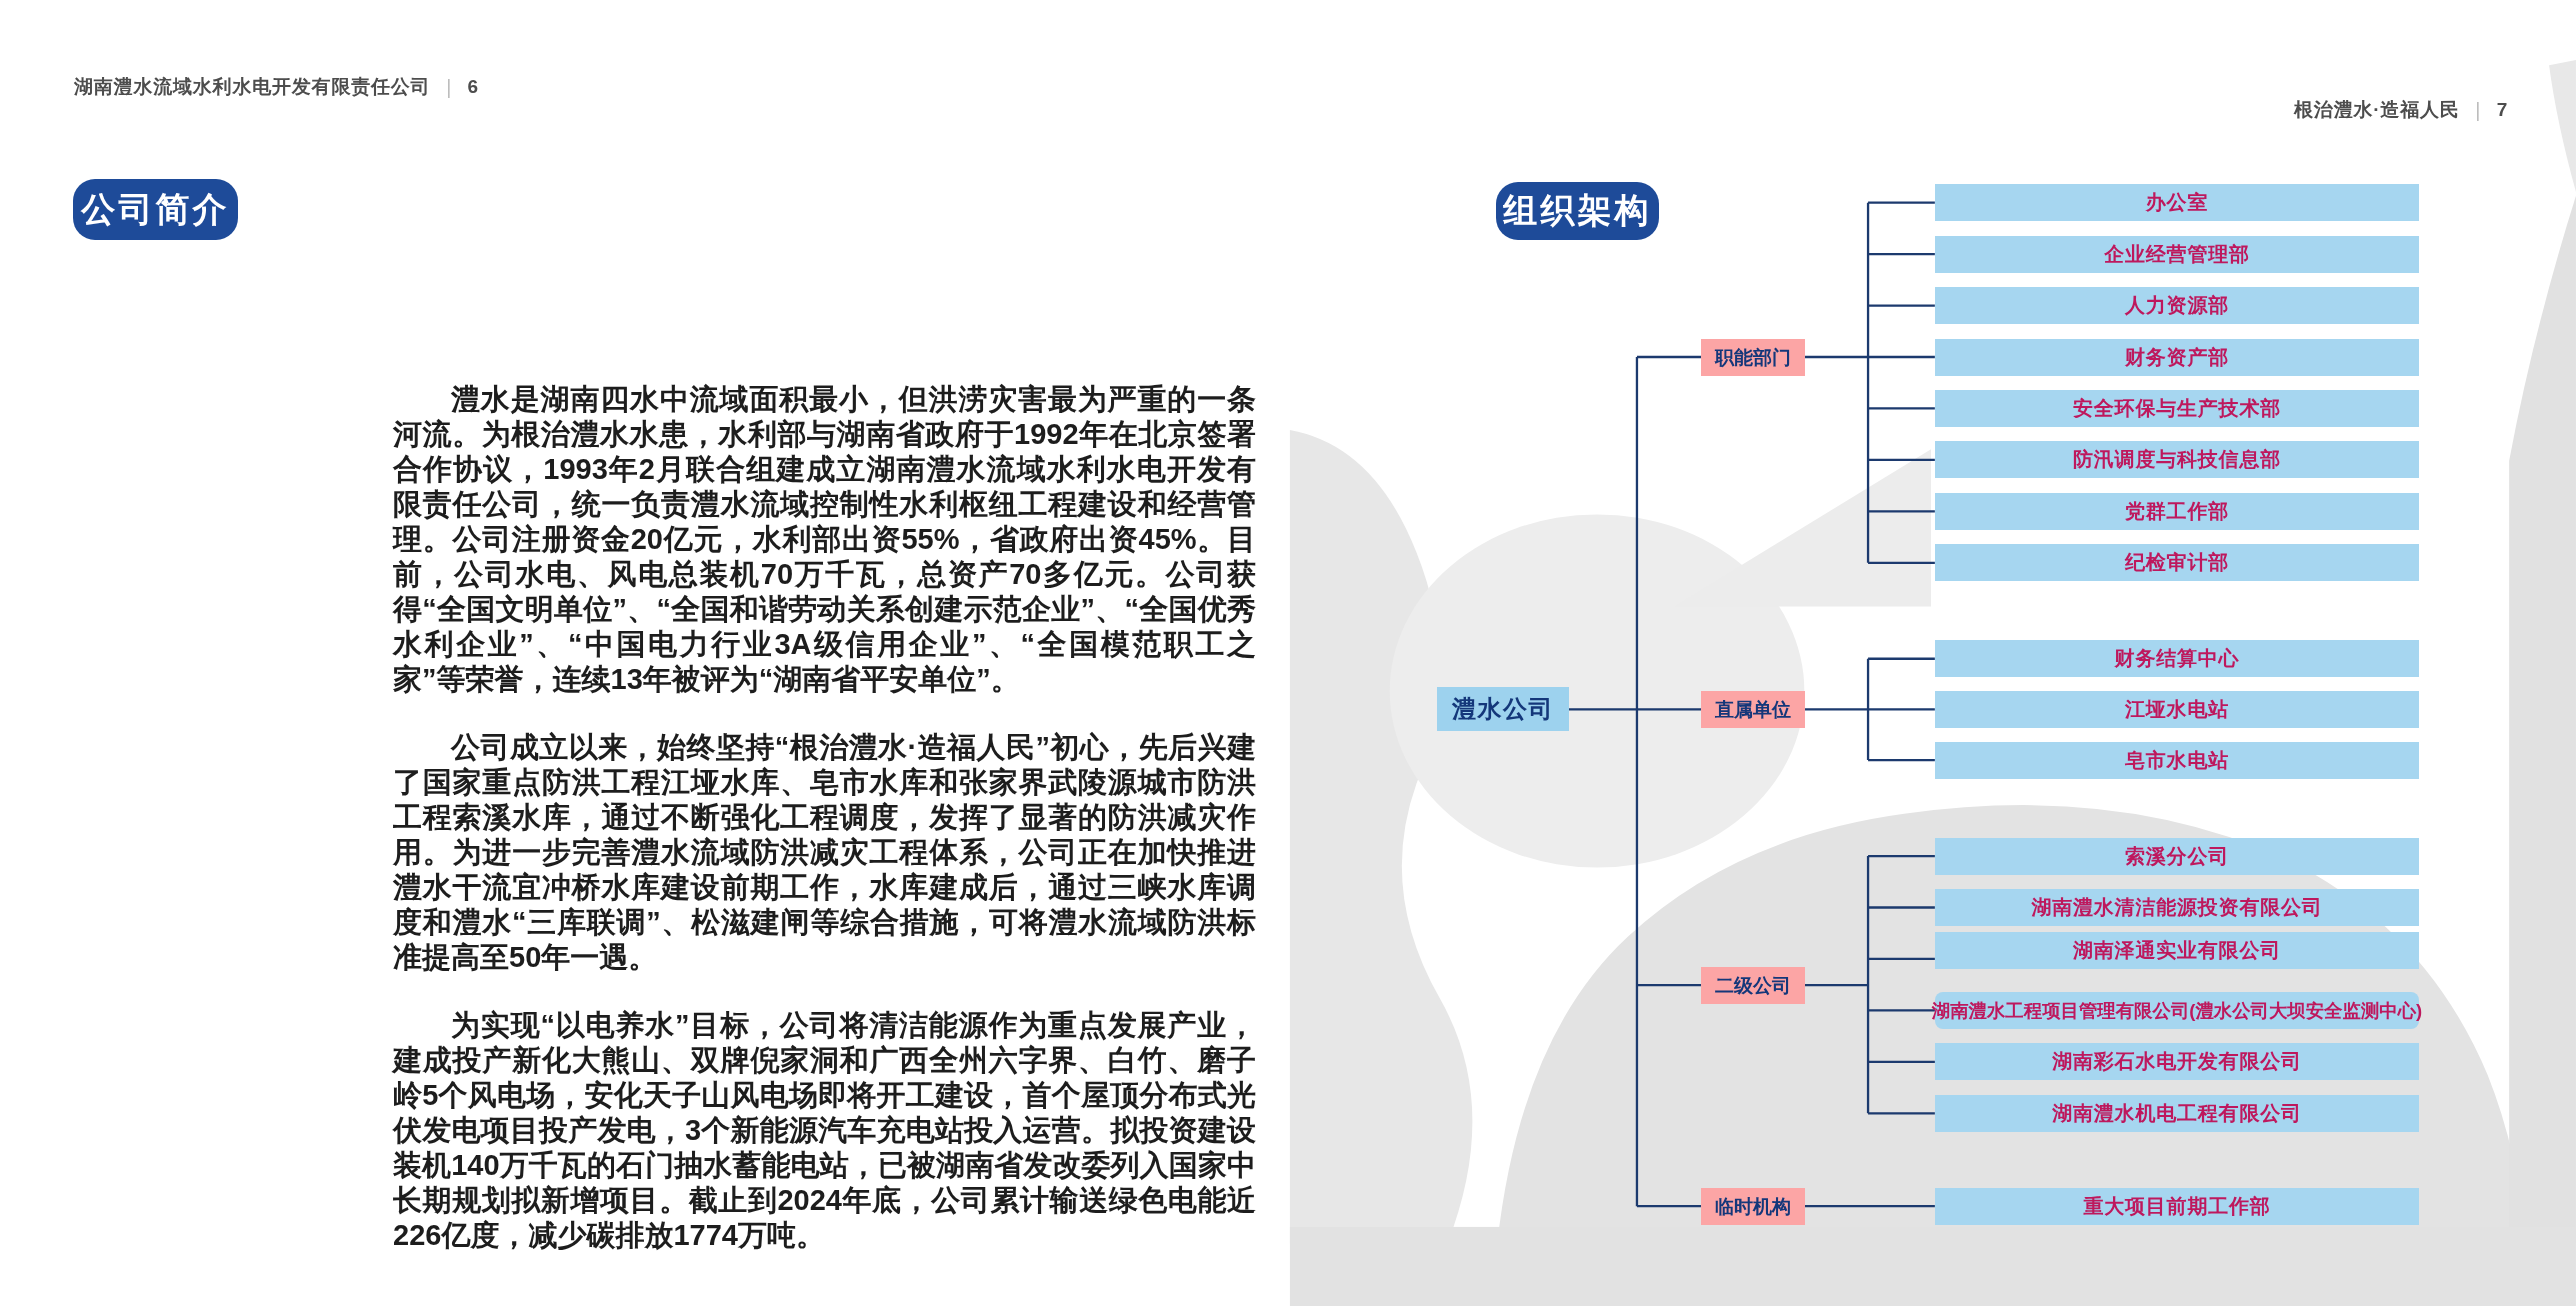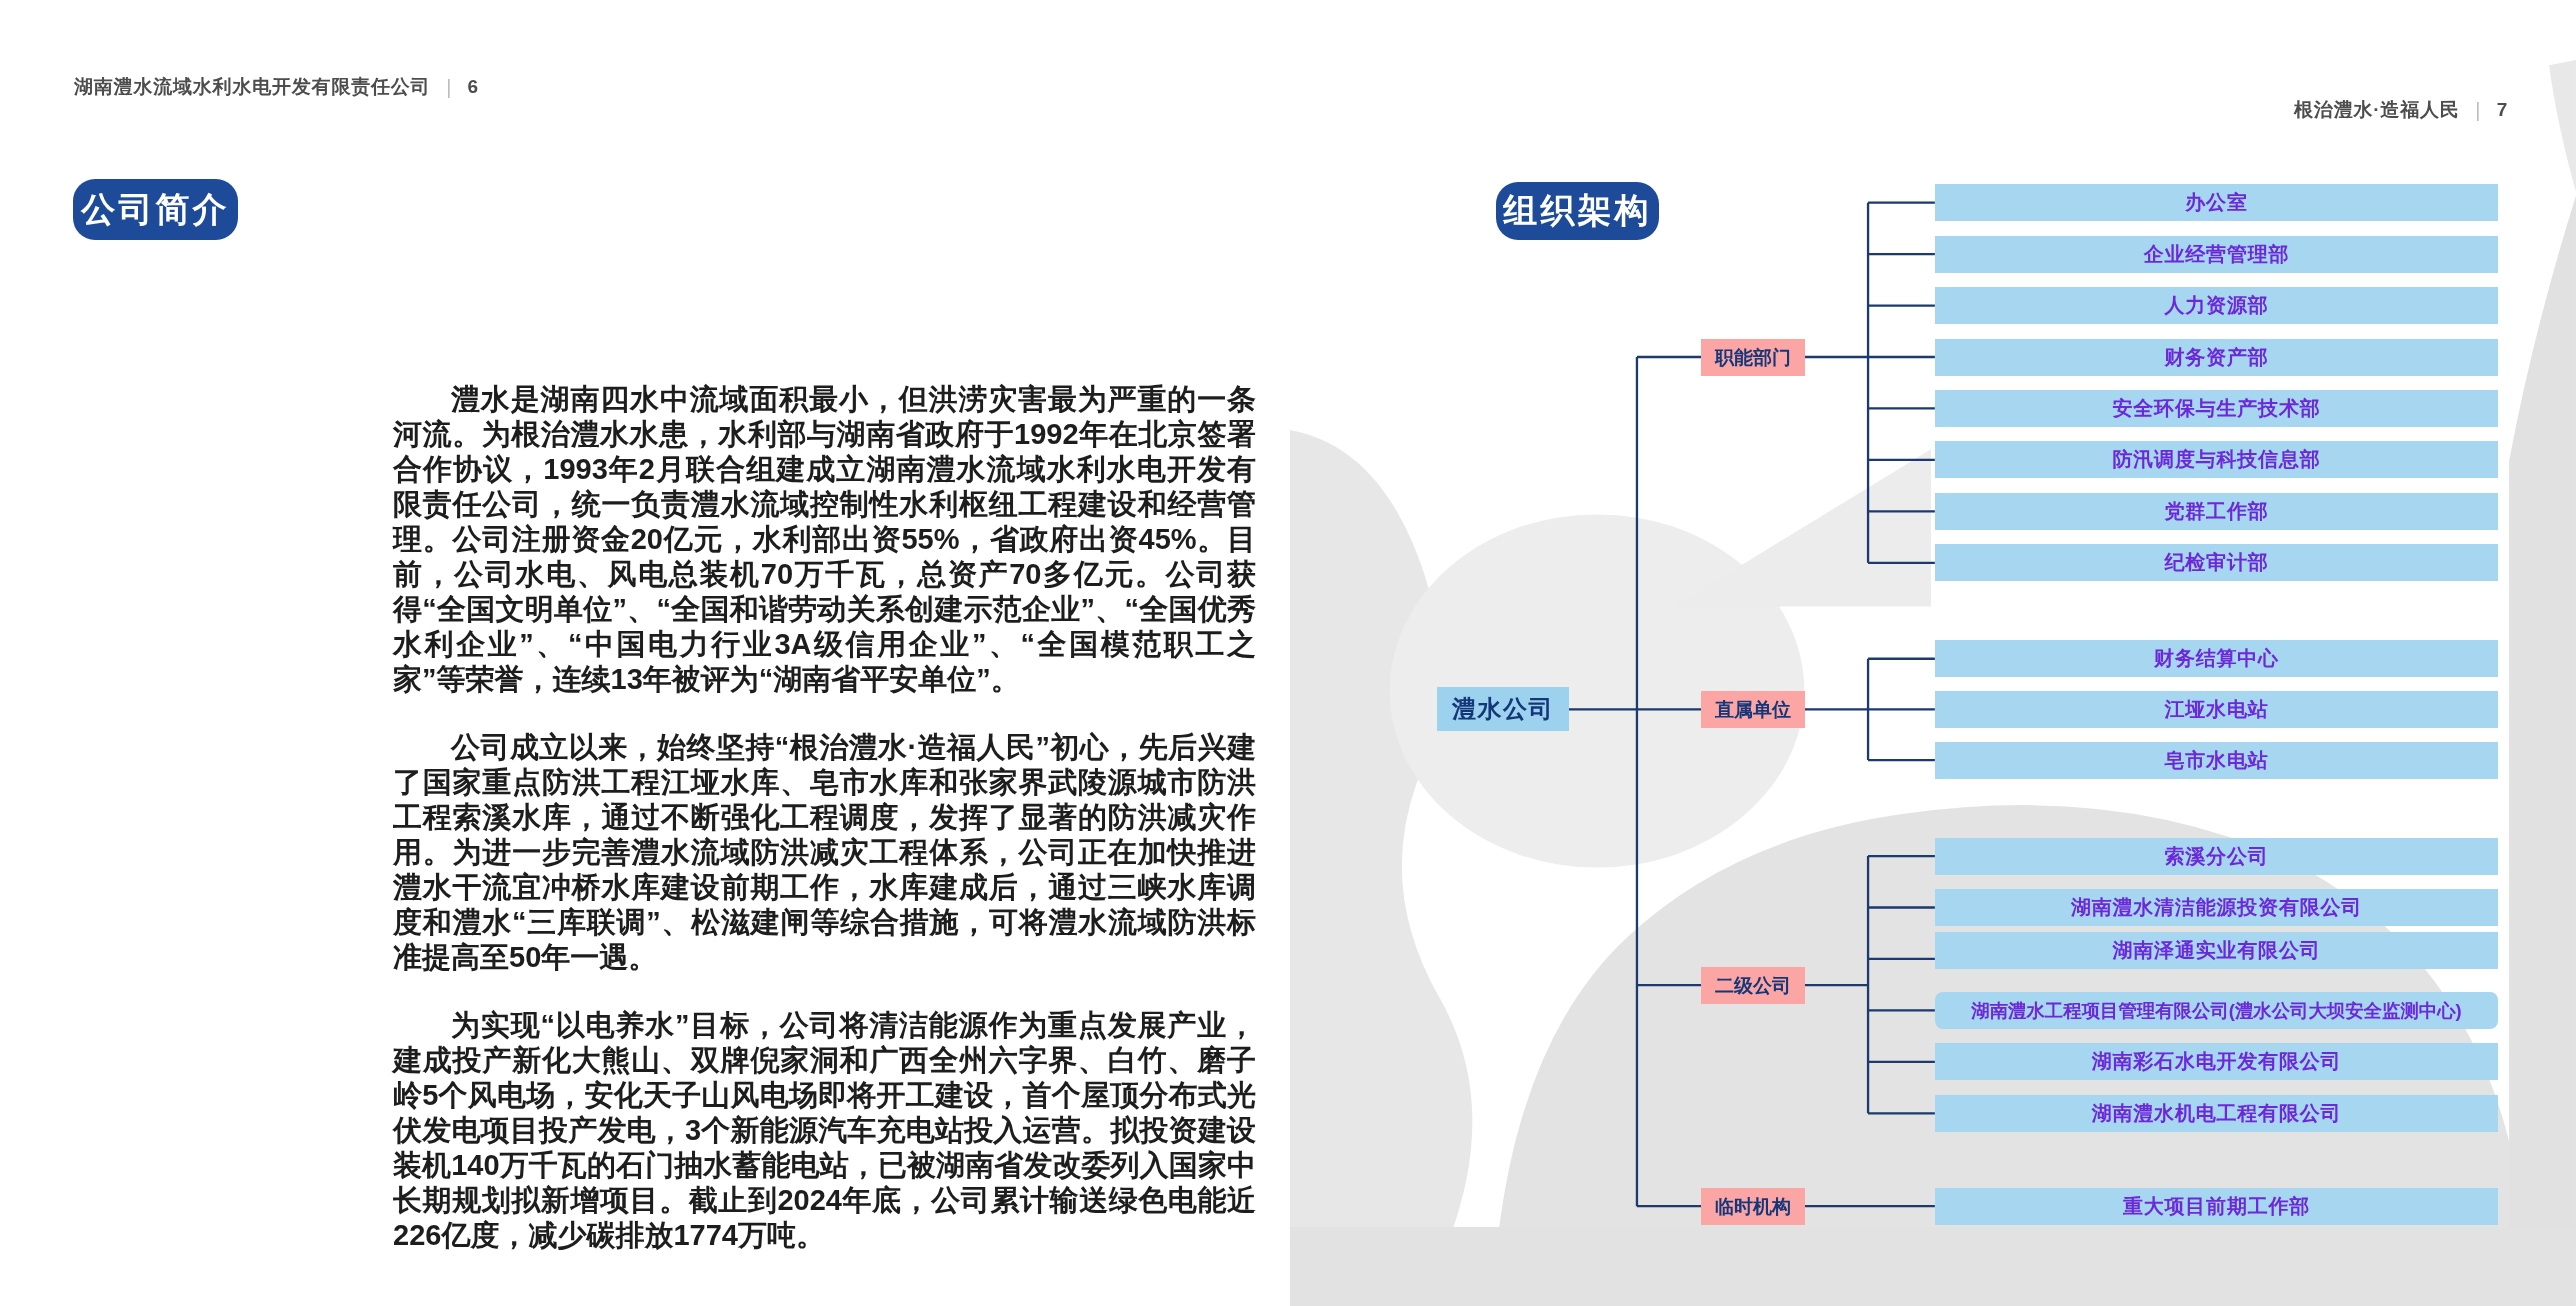--- a/index.html
+++ b/index.html
@@ -27,22 +27,22 @@
     font-size:29px;line-height:35px;font-weight:600;color:#1d1d1d;text-align:justify;}
   #intro-text p{margin:0 0 33px 0;text-indent:2em;}
   
   #connectors{position:absolute;left:0;top:0;width:2576px;height:1306px;z-index:1;}
   .root-box{position:absolute;left:1437px;top:687px;width:132px;height:44px;
     background:#9dd2ee;color:#14377a;font-size:24px;font-weight:bold;letter-spacing:1.5px;
     display:flex;align-items:center;justify-content:center;z-index:2;}
   .glabel{position:absolute;left:1701px;width:104px;height:37px;
     background:#fca5a5;color:#14377a;font-size:19px;font-weight:bold;
     display:flex;align-items:center;justify-content:center;z-index:2;}
-  .obox{position:absolute;left:1935px;width:563px;height:37px;
-    background:#a6d6f0;color:#6d28d9;font-size:20px;font-weight:bold;letter-spacing:0.8px;
+  .obox{position:absolute;left:1935px;width:484px;height:37px;
+    background:#a6d6f0;color:#be185d;font-size:20px;font-weight:bold;letter-spacing:0.8px;
     display:flex;align-items:center;justify-content:center;white-space:nowrap;z-index:2;}
   .obox.tight{font-size:18.4px;letter-spacing:0;border-radius:8px;}
 </style>
 </head>
 <body>
 
 <svg id="watermark" viewBox="0 0 3355 1701" xmlns="http://www.w3.org/2000/svg">
   <path d="M1680 560 Q1790 580 1845 720 Q1905 870 1845 1020 Q1795 1160 1875 1300 Q1955 1440 1885 1620 L1680 1620 Z" fill="#e7e7e7"></path>
   <ellipse cx="2080" cy="900" rx="270" ry="230" fill="#ededed"></ellipse>
   <path d="M1950 1620 Q1980 1350 2120 1220 Q2260 1090 2480 1060 Q2760 1020 2980 1120 Q3160 1210 3240 1400 Q3280 1500 3290 1620 Z" fill="#e3e3e3"></path>

